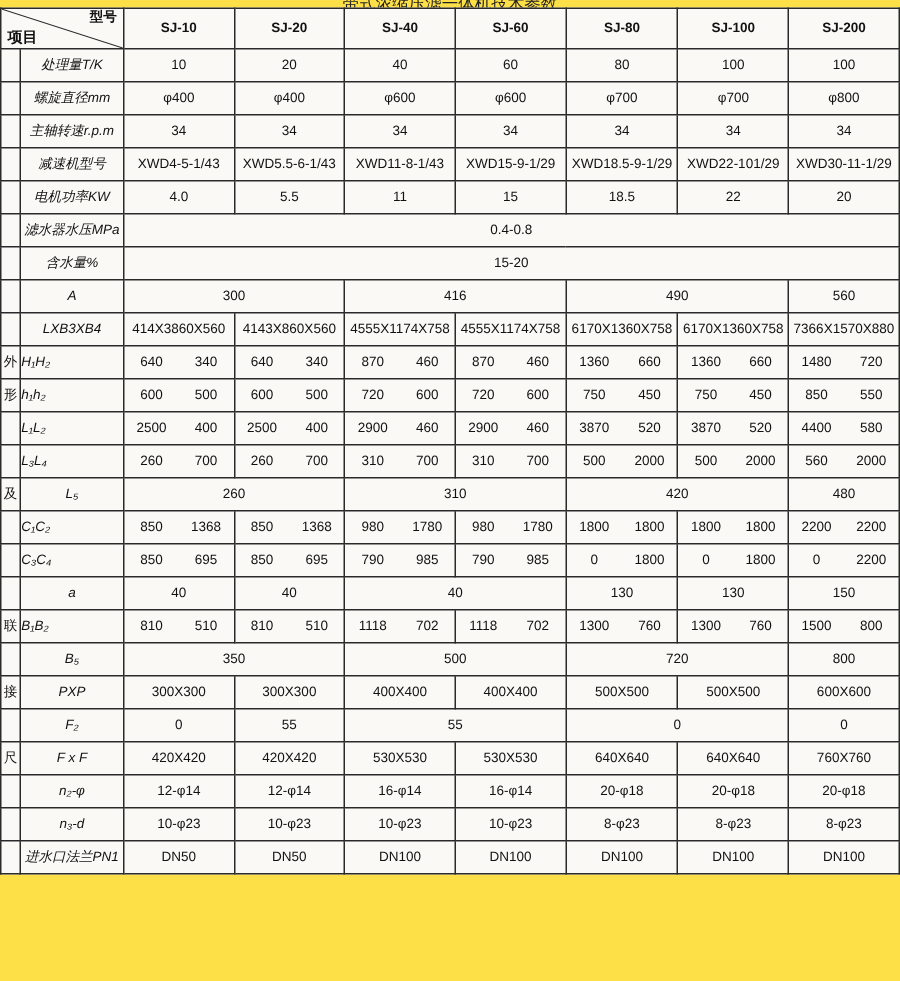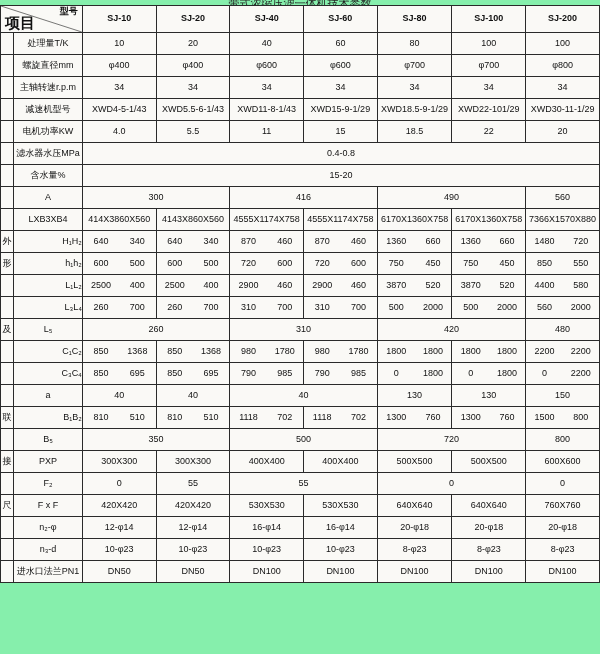--- a/index.html
+++ b/index.html
@@ -11,21 +11,21 @@
     width: 600px;
     height: 654px;
     font-family: "Liberation Sans", sans-serif;
     color: #111;
     overflow: hidden;
   }
   #sheet {
     position: relative;
     width: 600px;
     height: 654px;
-    background: #86efac;
+    background: #fde047;
   }
   .title-strip {
     position: absolute;
     top: 0;
     left: 0;
     width: 600px;
     height: 6px;
     overflow: hidden;
     text-align: center;
     font-size: 11px;
@@ -56,20 +56,21 @@
   }
   td.hdr-model {
     font-size: 10px;
     font-weight: bold;
     height: 26px;
   }
   td.rowlabel {
     font-size: 9px;
     text-align: center;
     padding: 0 1px;
+    font-style: italic;
   }
   td.sidechar {
     width: 13px;
     font-size: 10px;
     border-top: 1px solid #2a2a2a;
     border-bottom: 1px solid #2a2a2a;
   }
   td.sideblank {
     width: 13px;
     border-top: none;
@@ -82,21 +83,21 @@
   .diag-cell .slash {
     position: absolute;
     top: 0; left: 0;
     width: 100%; height: 100%;
     pointer-events: none;
   }
   .diag-cell .tl {
     position: absolute;
     left: 4px;
     bottom: 1px;
-    font-size: 15px;
+    font-size: 10px;
   }
   .diag-cell .tr {
     position: absolute;
     right: 4px;
     top: 1px;
     font-size: 9px;
     margin-left: 24px;
   }
   .sub2 {
     display: flex;
@@ -104,21 +105,21 @@
     height: 100%;
     align-items: center;
   }
   .sub2 > span {
     flex: 1 1 50%;
     text-align: center;
     font-size: 9px;
   }
   .lbl2 {
     display: flex;
-    justify-content: flex-end;
+    justify-content: flex-start;
     align-items: center;
     width: 100%;
   }
   .lbl2 > span {
     font-size: 9px;
   }
 </style>
 </head>
 <body>
 

